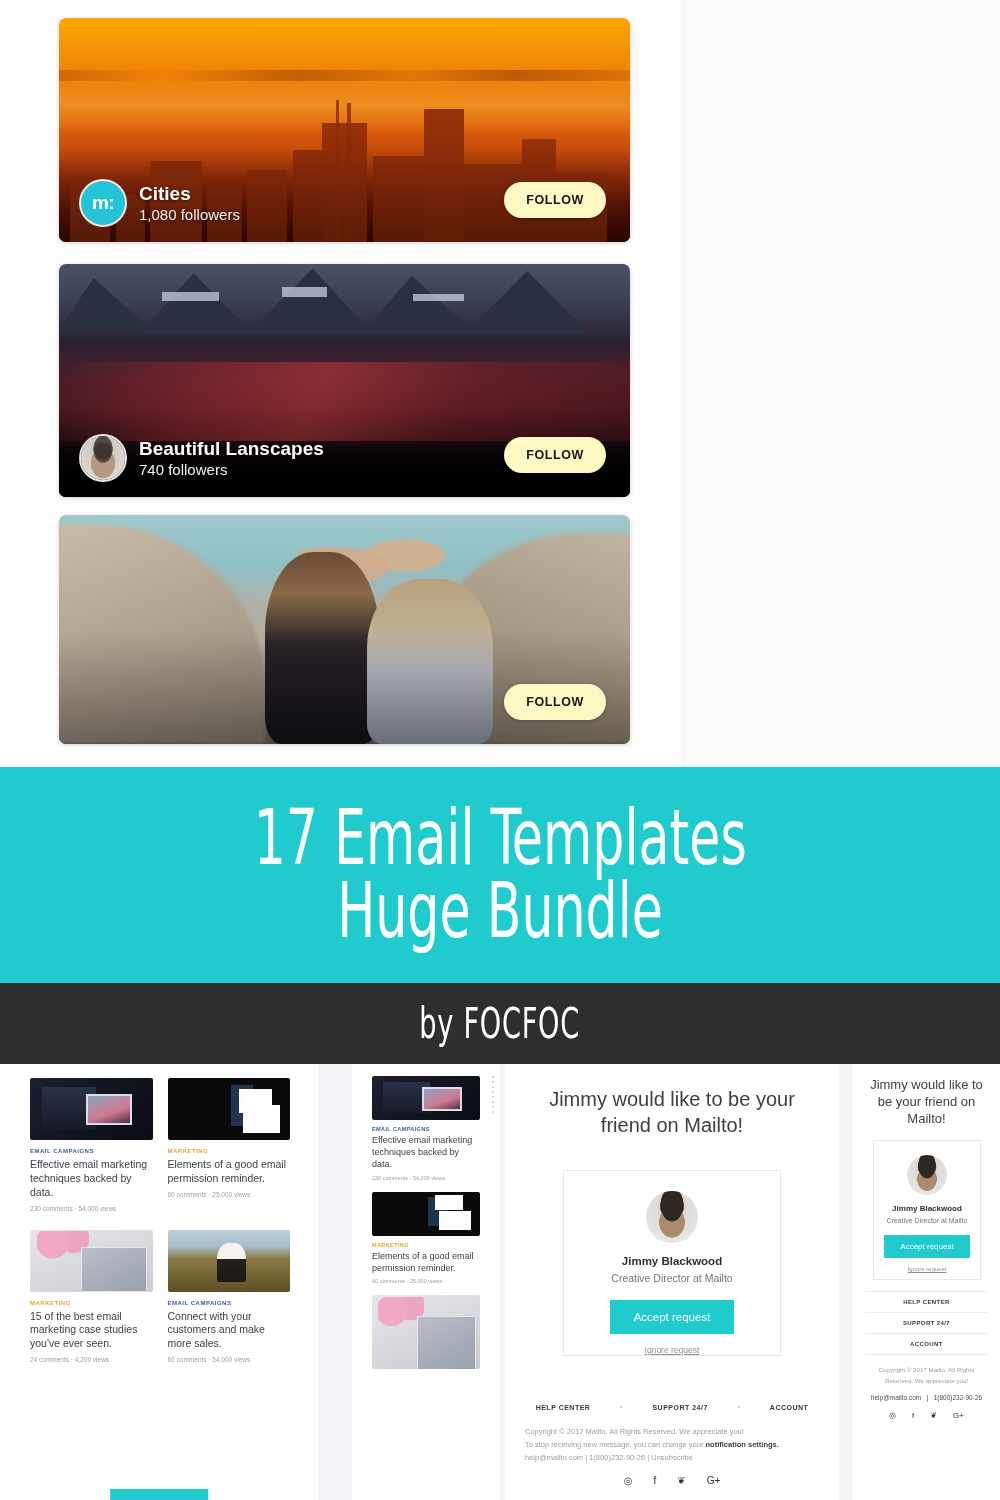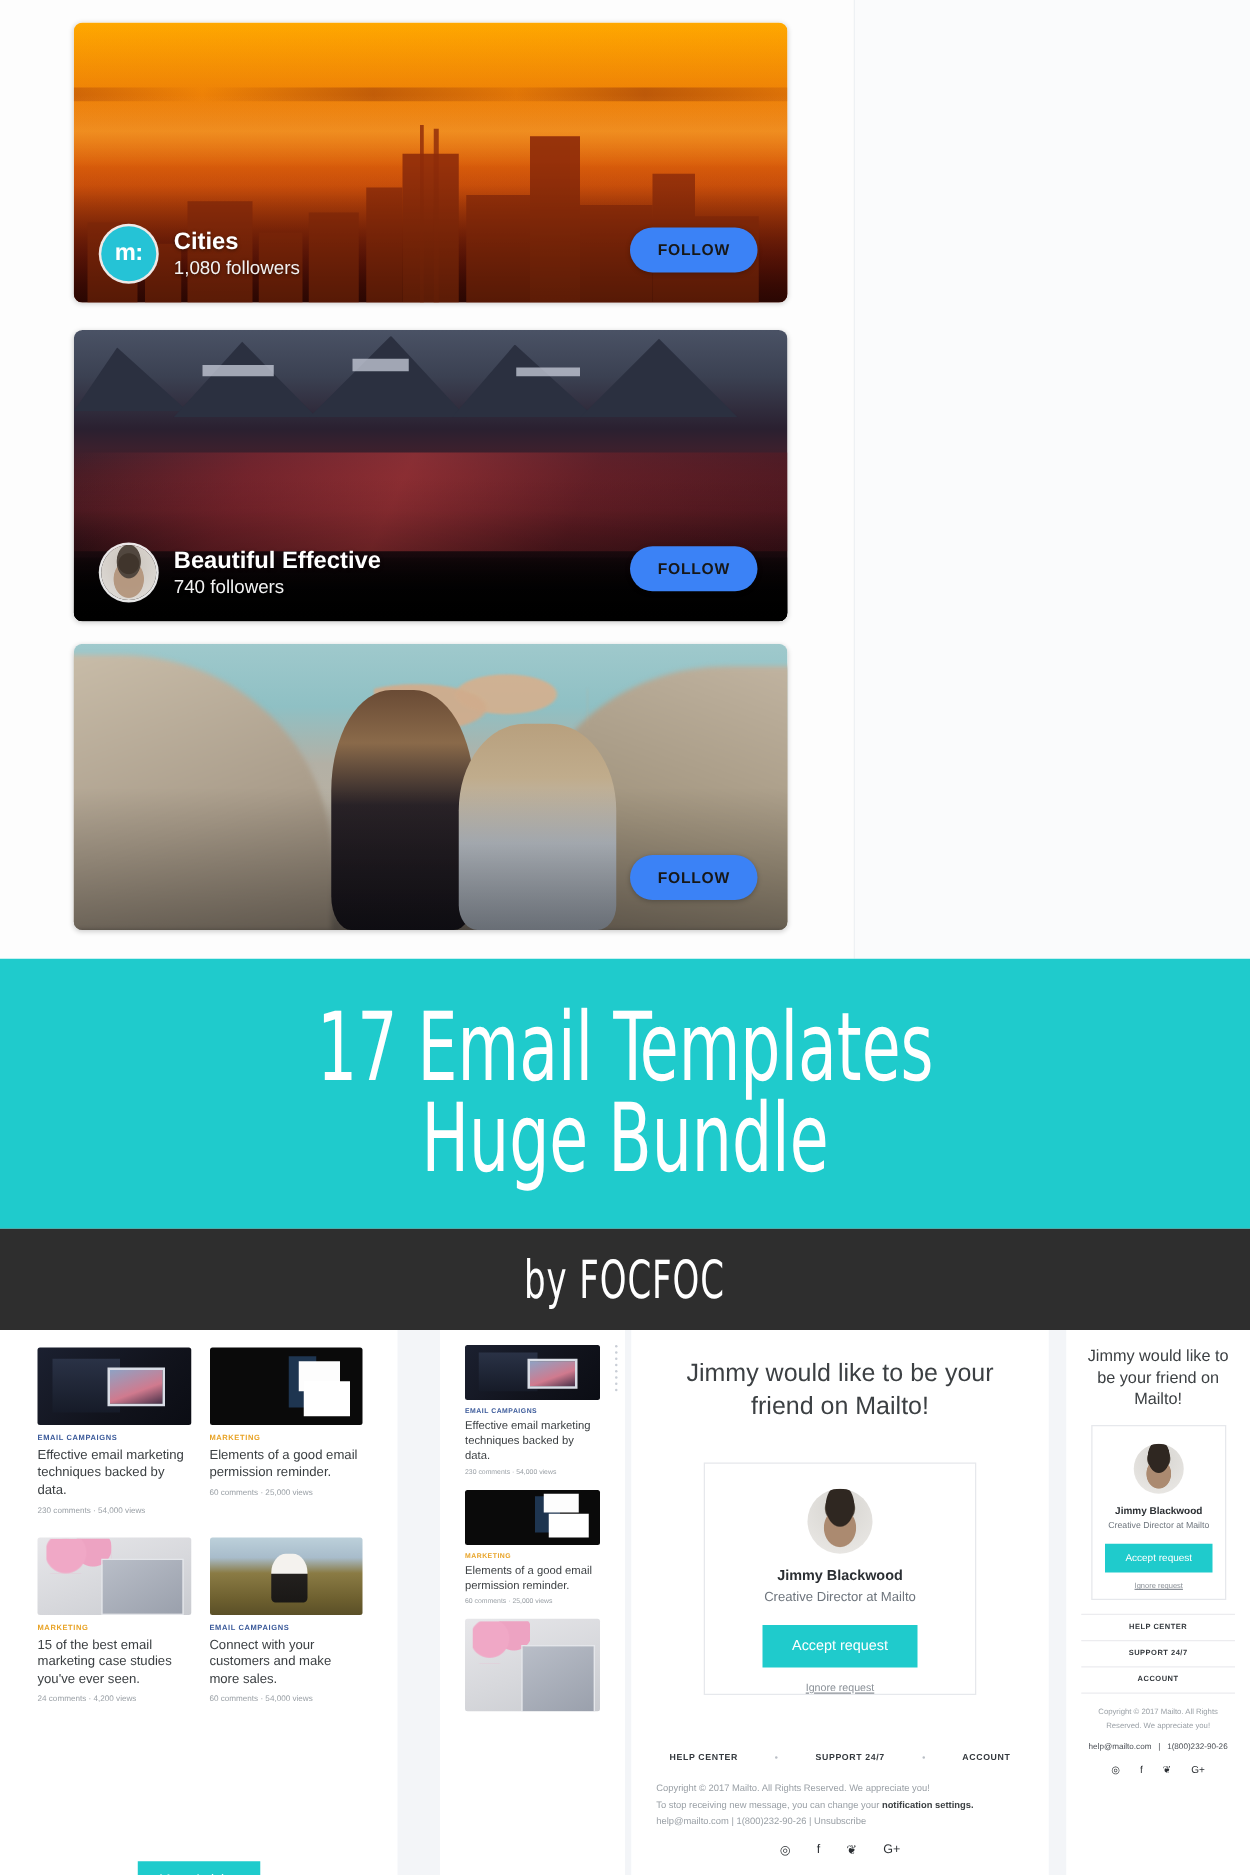--- a/index.html
+++ b/index.html
@@ -138,21 +138,21 @@
     background:
       radial-gradient(circle at 32% 52%, #6b4c33 0 26%, transparent 28%),
       radial-gradient(circle at 66% 50%, #c8b089 0 26%, transparent 28%),
       linear-gradient(to bottom,#9ec9cf,#cfc1ae);
   }
   .card-title{ color:#fff; font-size:19px; font-weight:700; line-height:1.15; text-shadow:0 1px 3px rgba(0,0,0,.55); }
   .card-sub{ color:#f2f2f2; font-size:15px; margin-top:2px; text-shadow:0 1px 3px rgba(0,0,0,.55); }
 
   .follow-btn{
     position:absolute; right:24px; bottom:24px;
-    background:#3b82f6; color:#171717; border:none; border-radius:22px;
+    background:#fef9c3; color:#171717; border:none; border-radius:22px;
     padding:11px 22px; font-size:12.5px; font-weight:700; letter-spacing:.6px;
     font-family:"Liberation Sans", sans-serif; cursor:pointer;
     box-shadow:0 1px 4px rgba(0,0,0,.25);
     text-align:center;
   }
 
   
   .banner{
     position:absolute; left:0; top:767px; width:1000px; height:216px;
     background:#1fcbcc; display:flex; flex-direction:column;
@@ -362,21 +362,21 @@
         <i class="snow" style="left:18%; top:12%; width:10%; height:4%;"></i>
         <i class="snow" style="left:39%; top:10%; width:8%;  height:4%;"></i>
         <i class="snow" style="left:62%; top:13%; width:9%;  height:3%;"></i>
         <div class="lava"></div>
         <div class="dark-foot"></div>
         <div class="card-overlay"></div>
       </div>
       <div class="desk-meta">
         <div class="avatar man"></div>
         <div>
-          <div class="card-title">Beautiful Effective</div>
+          <div class="card-title">Beautiful Lanscapes</div>
           <div class="card-sub">740 followers</div>
         </div>
       </div>
       <button class="follow-btn">FOLLOW</button>
     </div>
 
     <div class="desk-card c3">
       <div class="card-photo photo-girls">
         <div class="dune-l"></div>
           <div class="dune-r"></div>

